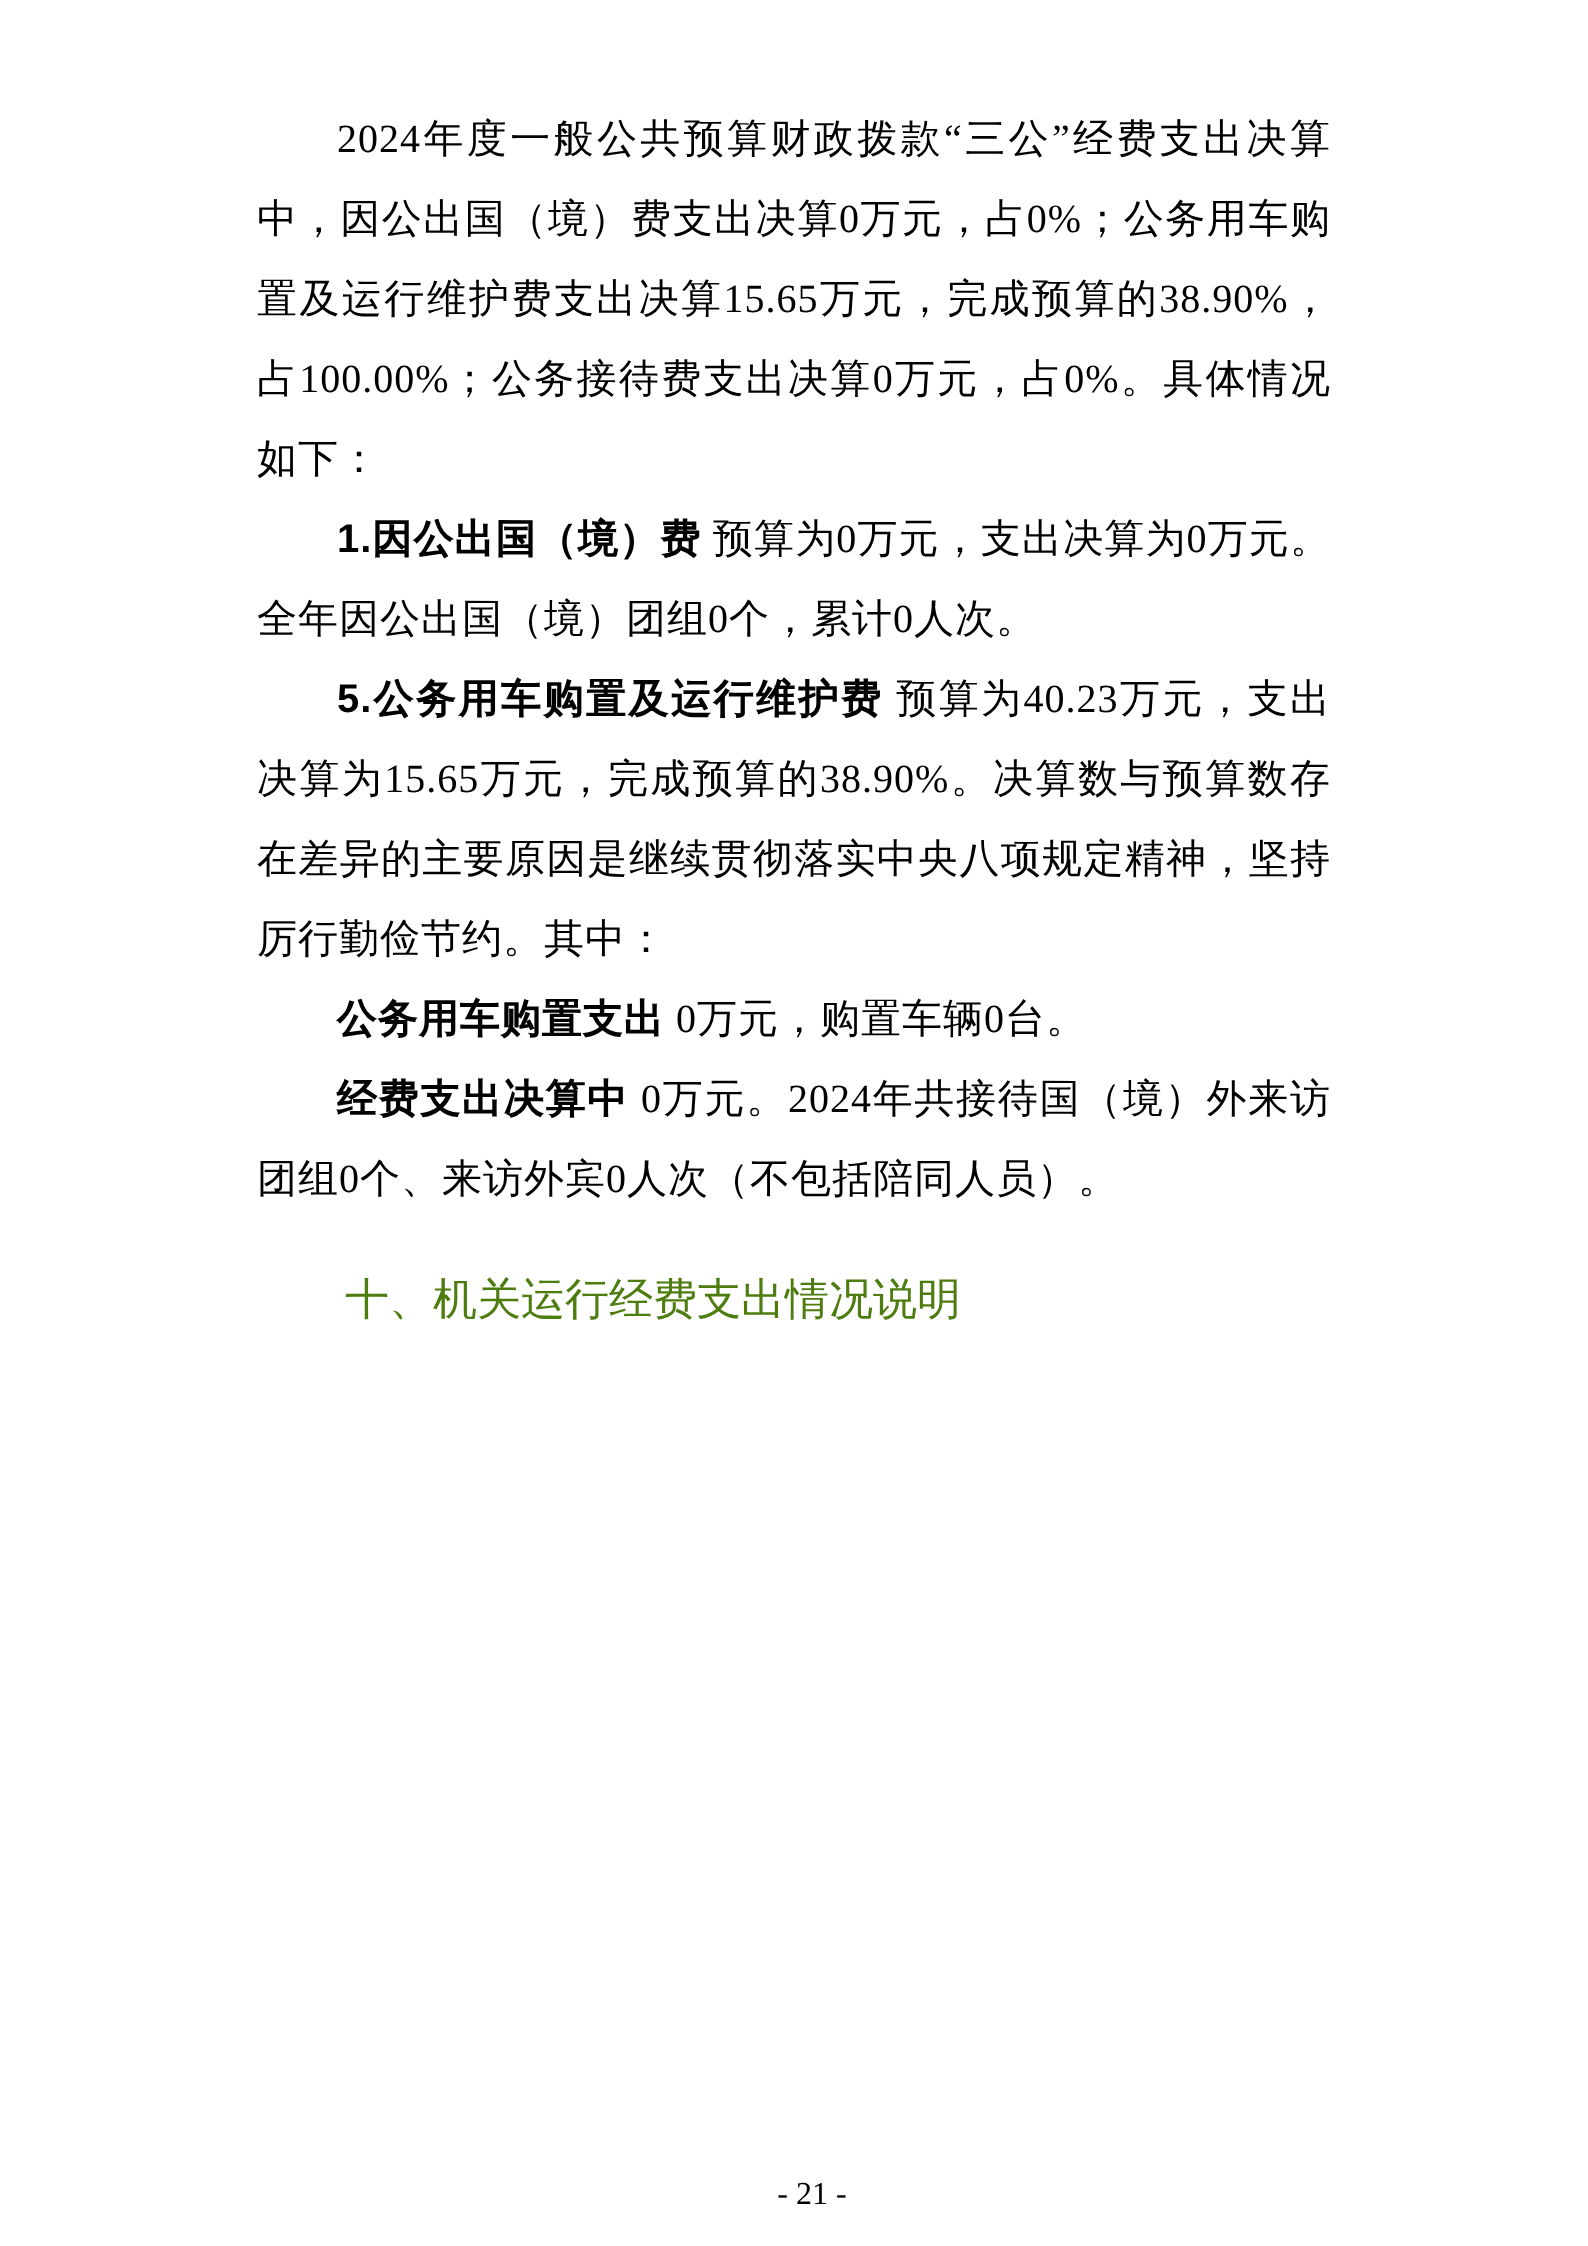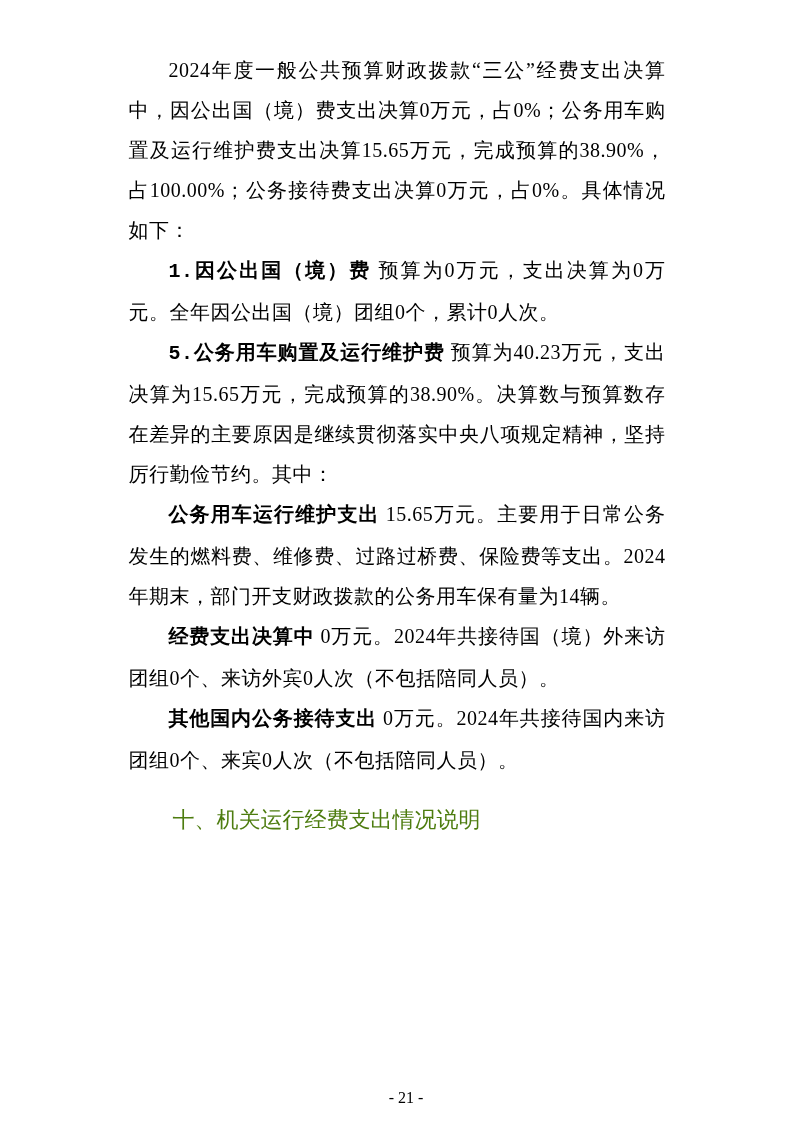--- a/index.html
+++ b/index.html
@@ -27,21 +27,21 @@
     margin: 0;
     font-family: "Liberation Serif", serif;
     font-size: 20px;
     line-height: 40px;
     text-align: justify;
     text-indent: 2em;
     color: #000000;
     letter-spacing: 0.5px;
   }
   .para-label {
-    font-family: Liberation Mono, monospace;
+    font-family: Liberation Sans, sans-serif;
     font-weight: bold;
   }
   .para-label:empty { display: none; }
   .section-heading {
     margin: 20px 0 25px 0;
     font-family: "Liberation Sans", sans-serif;
     font-weight: normal;
     font-size: 22px;
     line-height: 40px;
     text-indent: 2em;
@@ -64,27 +64,26 @@
 
 <div class="page">
   <div class="content">
 
     <p class="body-para"> <span>2024年度一般公共预算财政拨款“三公”经费支出决算中，因公出国（境）费支出决算0万元，占0%；公务用车购置及运行维护费支出决算15.65万元，完成预算的38.90%，占100.00%；公务接待费支出决算0万元，占0%。具体情况如下：</span></p>
 
     <p class="body-para"><span class="para-label">1.因公出国（境）费</span> <span>预算为0万元，支出决算为0万元。全年因公出国（境）团组0个，累计0人次。</span></p>
 
     <p class="body-para"><span class="para-label">5.公务用车购置及运行维护费</span> <span>预算为40.23万元，支出决算为15.65万元，完成预算的38.90%。决算数与预算数存在差异的主要原因是继续贯彻落实中央八项规定精神，坚持厉行勤俭节约。其中：</span></p>
 
+    <p class="body-para"><span class="para-label">公务用车购置支出</span> <span>0万元，购置车辆0台。</span></p>
 
-    <p class="body-para"><span class="para-label">公务用车运行维护支出</span> <span>15.65万元。主要用于日常公务发生的燃料费、维修费、过路过桥费、保险费等支出。2024年期末，部门开支财政拨款的公务用车保有量为14辆。</span></p>
 
 
     <p class="body-para"><span class="para-label">经费支出决算中</span> <span>0万元。2024年共接待国（境）外来访团组0个、来访外宾0人次（不包括陪同人员）。</span></p>
 
-    <p class="body-para"><span class="para-label">其他国内公务接待支出</span> <span>0万元。2024年共接待国内来访团组0个、来宾0人次（不包括陪同人员）。</span></p>
 
     <h2 class="section-heading">十、机关运行经费支出情况说明</h2>
 
 
 
   </div>
 
   <div class="page-number">- 21 -</div>
 </div>
 

